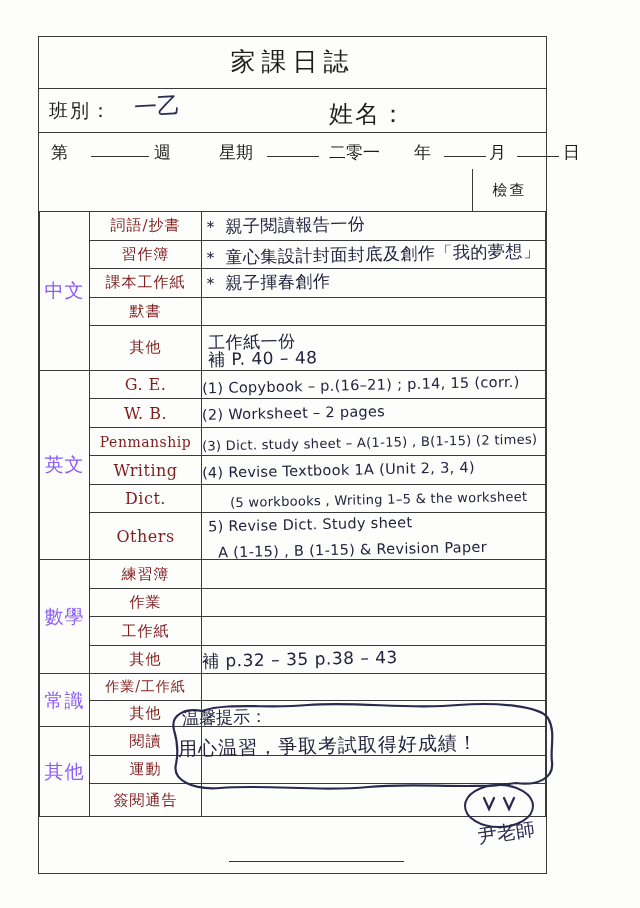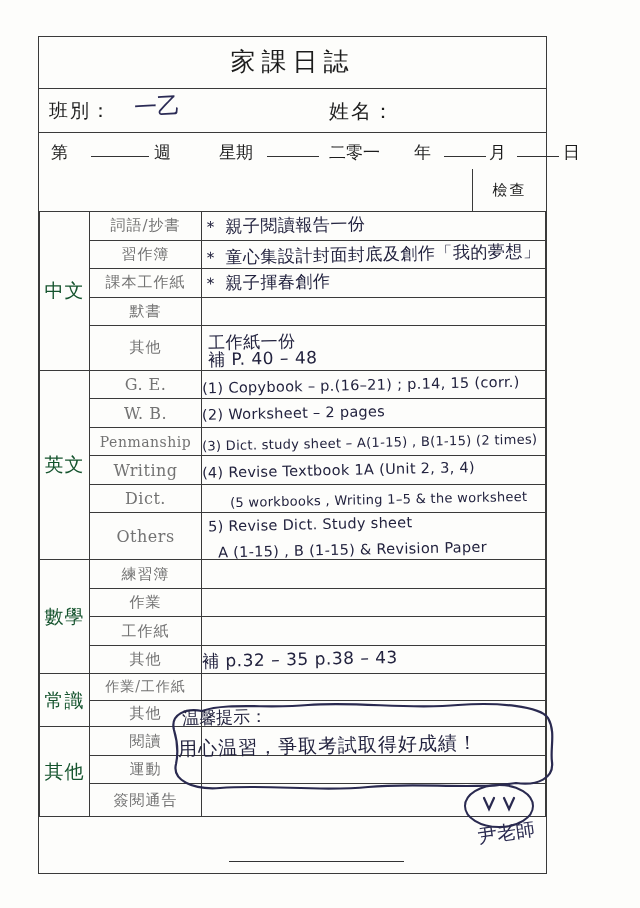--- a/index.html
+++ b/index.html
@@ -69,21 +69,21 @@
     position: absolute;
     left: 95px; top: 2px;
     font-size: 23px;
     color: #2b2b55;
     font-family: "DejaVu Sans", sans-serif;
     transform: rotate(-3deg);
   }
   .classline .n-lbl {
     position: absolute;
     left: 290px; top: 9px;
-    font-size: 20px;
+    font-size: 24px;
     letter-spacing: 2px;
   }
   .weekline {
     position: absolute;
     left: 0; right: 0; top: 96px;
     height: 38px;
   }
   .weekline span {
     position: absolute;
     font-family: "DejaVu Serif", serif;
@@ -156,30 +156,30 @@
     border: 1.2px solid #3a3a3a;
     padding: 0;
     vertical-align: middle;
     box-sizing: border-box;
   }
   td.subj {
     width: 50px;
     text-align: center;
     font-family: "DejaVu Serif", serif;
     font-size: 19px;
-    color: #14532d;
+    color: #8b5cf6;
     line-height: 1.35;
     letter-spacing: 1px;
   }
   td.item {
     width: 112px;
     text-align: center;
     font-family: "DejaVu Serif", serif;
     font-size: 15px;
-    color: #737373;
+    color: #7f1d1d;
     letter-spacing: 1px;
     white-space: nowrap;
   }
   td.item.en {
     font-family: "DejaVu Serif", serif;
     font-size: 16px;
     letter-spacing: 0.5px;
   }
   td.content {
     position: relative;

